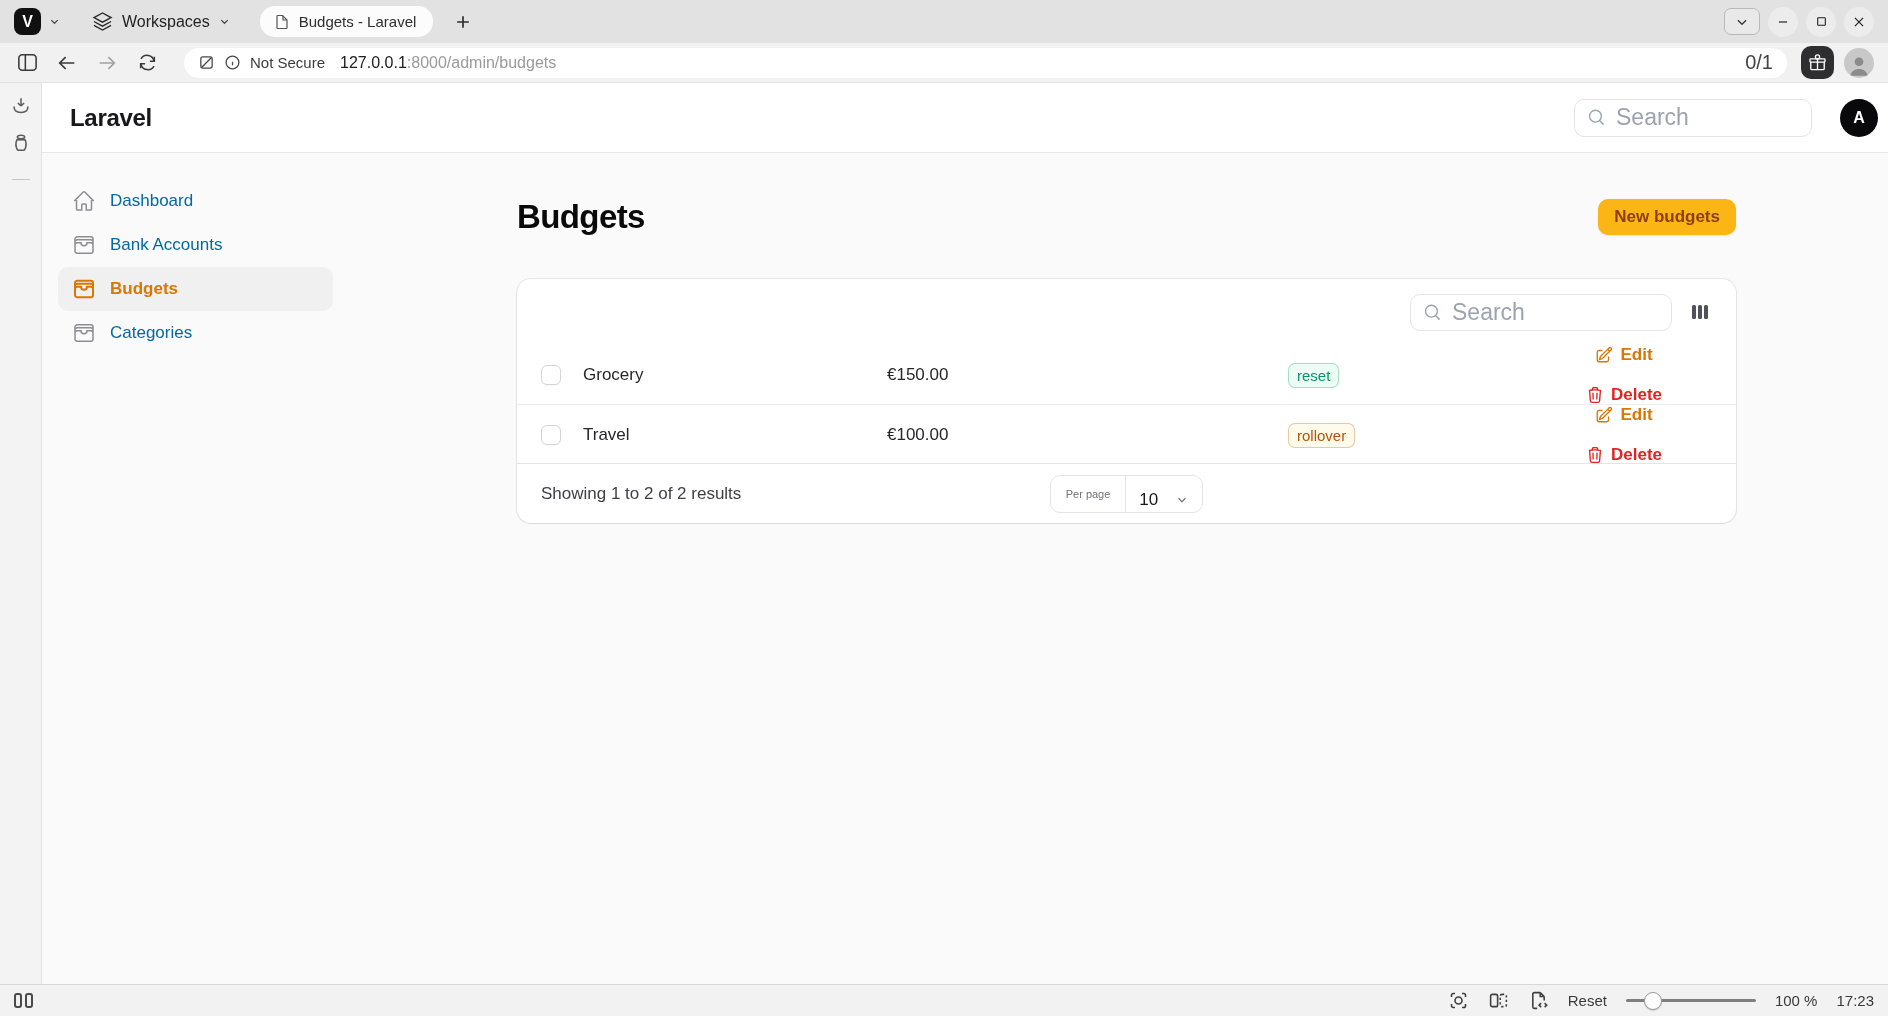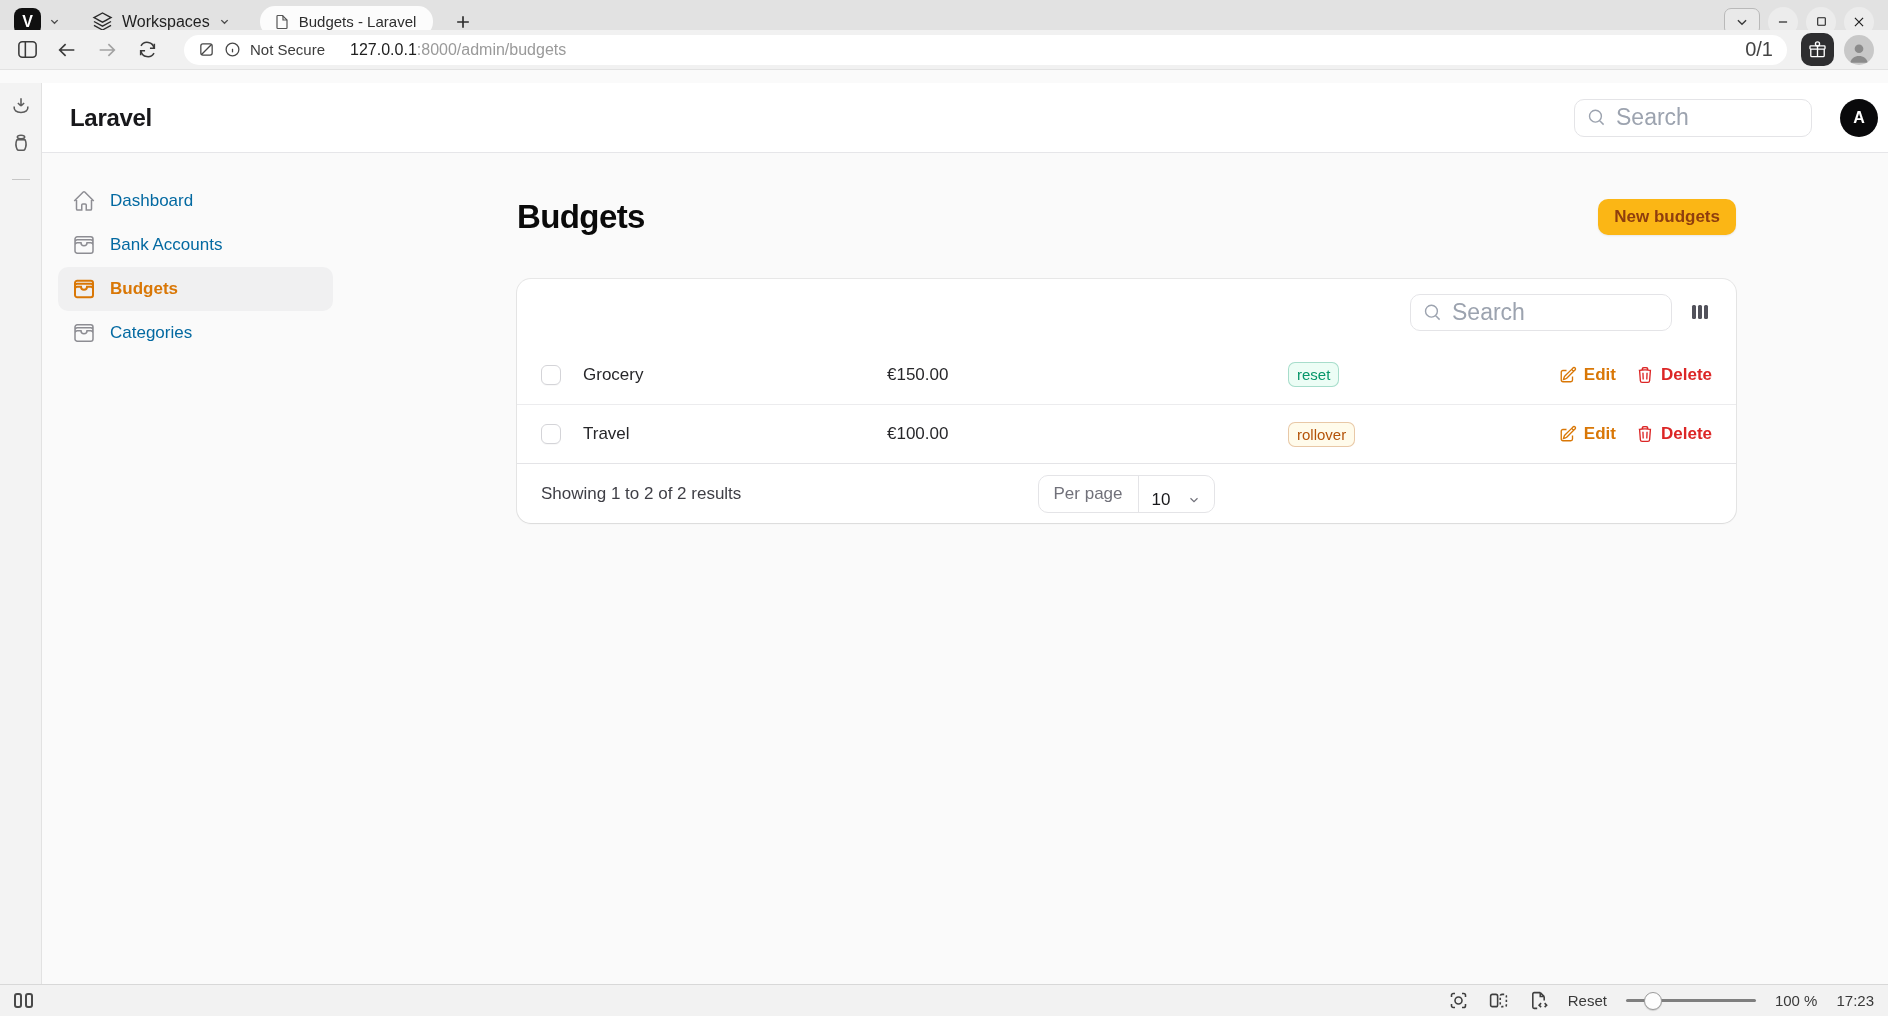--- a/index.html
+++ b/index.html
@@ -17,28 +17,28 @@
   .workspaces svg { color:#2a2a2a; }
   .tab { margin-left:22px; width:173px; height:31px; background:#fcfcfc; border-radius:15px;
          display:flex; align-items:center; gap:9px; padding:0 14px; font-size:15px; color:#2e2e2e; }
   .newtab { margin-left:12px; color:#2e2e2e; display:flex; }
   .win-controls { margin-left:auto; display:flex; align-items:center; gap:8px; }
   .update-btn { width:36px; height:27px; border:1px solid #b9b9b9; background:#e9e9e9; border-radius:7px;
                 display:flex; align-items:center; justify-content:center; color:#3a3a3a; }
   .winbtn { width:30px; height:30px; border-radius:50%; background:#ececec; color:#1e1e1e;
             display:flex; align-items:center; justify-content:center; }
 
-  .navbar { position:absolute; top:30px; left:0; right:0; height:40px; background:#f1f1f1;
+  .navbar { position:absolute; top:43px; left:0; right:0; height:40px; background:#f1f1f1;
             border-bottom:1px solid #e2e2e2; display:flex; align-items:center; padding:0 10px; gap:6px; }
   .nav-icon { display:flex; align-items:center; justify-content:center; width:34px; height:30px; color:#3a3a3a; }
   .nav-icon.disabled { color:#a2a2a2; }
   .urlfield { flex:1; height:30px; background:#ffffff; border-radius:15px; margin:0 8px 0 14px;
               display:flex; align-items:center; padding:0 14px; gap:9px; }
   .urlfield .sec-label { font-size:15px; color:#3c3c3c; }
-  .url-text { font-size:16px; color:#202020; margin-left:16px; white-space:nowrap; }
+  .url-text { font-size:16px; color:#202020; margin-left:6px; white-space:nowrap; }
   .url-text .path { color:#9a9a9a; }
   .url-counter { margin-left:auto; font-size:20px; color:#444; }
   .gift-btn { width:33px; height:33px; background:#2e2e30; border-radius:10px; color:#fff;
               display:flex; align-items:center; justify-content:center; }
   .browser-avatar { width:30px; height:30px; border-radius:50%; background:#c8c8c8; color:#8b8b8b;
               display:flex; align-items:end; justify-content:center; overflow:hidden; margin:0 4px; }
 
   
   .app-window { position:absolute; top:83px; left:0; right:0; bottom:32px; background:#fff; }
   .panel-strip { position:absolute; left:0; top:0; bottom:0; width:42px; background:#f3f3f3;
@@ -92,30 +92,30 @@
   .checkbox { width:20px; height:20px; border:1px solid #d4d4d8; border-radius:6px; background:#fff;
               box-shadow:0 1px 1px rgba(0,0,0,.03); cursor:pointer; }
   .th-sort { display:flex; align-items:center; gap:7px; cursor:pointer; }
   .th-sort .sort-ico { color:#a1a1aa; display:flex; }
   .badge { display:inline-flex; align-items:center; height:25px; padding:0 9px; border-radius:7px;
            font-size:15px; font-weight:500; width:fit-content; }
   .badge-green { color:var(--badge-green-text,#059669); background:var(--badge-green-bg,#ecfdf5);
            box-shadow:inset 0 0 0 1px rgba(5,150,105,.30); }
   .badge-amber { color:var(--badge-amber-text,#b45309); background:var(--badge-amber-bg,#fffbeb);
            box-shadow:inset 0 0 0 1px rgba(180,83,9,.30); }
-  .cell-actions { display:flex; align-items:center; justify-content:flex-end; gap:20px; padding-right:24px; }
+  .cell-actions { display:flex; align-items:center; justify-content:flex-end; gap:20px; padding-right:24px;flex-direction:column; }
   .action { display:flex; align-items:center; gap:7px; font-size:17px; font-weight:600; cursor:pointer; background:none; border:0; font-family:inherit; }
   .action.edit { color:var(--primary,#d97706); }
   .action.delete { color:var(--danger,#dc2626); }
 
   .tfoot { height:60px; border-top:1px solid #e4e4e7; position:relative; display:flex; align-items:center; justify-content:center; }
   .results-summary { position:absolute; left:24px; font-size:17px; color:#3f3f46; }
   .perpage { display:flex; align-items:stretch; height:38px; border:1px solid #e4e4e7; border-radius:10px;
              background:#fff; overflow:hidden; }
-  .perpage-label { display:flex; align-items:center; padding:0 15px; color:#71717a; font-size:17px;
+  .perpage-label { display:flex; align-items:center; padding:0 15px; color:#71717a; font-size:11px;
              border-right:1px solid #e4e4e7; }
   .perpage-value { display:flex; align-items:center; gap:17px; padding:0 13px; color:#18181b; font-size:17px; cursor:pointer;margin-top:12px; }
   .perpage-value .chev { color:#71717a; display:flex; }
 
   
   .statusbar { position:absolute; left:0; right:0; bottom:0; height:32px; background:#f2f2f2;
                border-top:1px solid #d8d8d8; display:flex; align-items:center; padding:0 14px; color:#3a3a3a; }
   .sb-left { display:flex; align-items:center; gap:3px; }
   .sb-rect { width:8px; height:15px; border:2px solid #4a4a4a; border-radius:3px; }
   .sb-right { margin-left:auto; display:flex; align-items:center; gap:19px; font-size:15px; }

